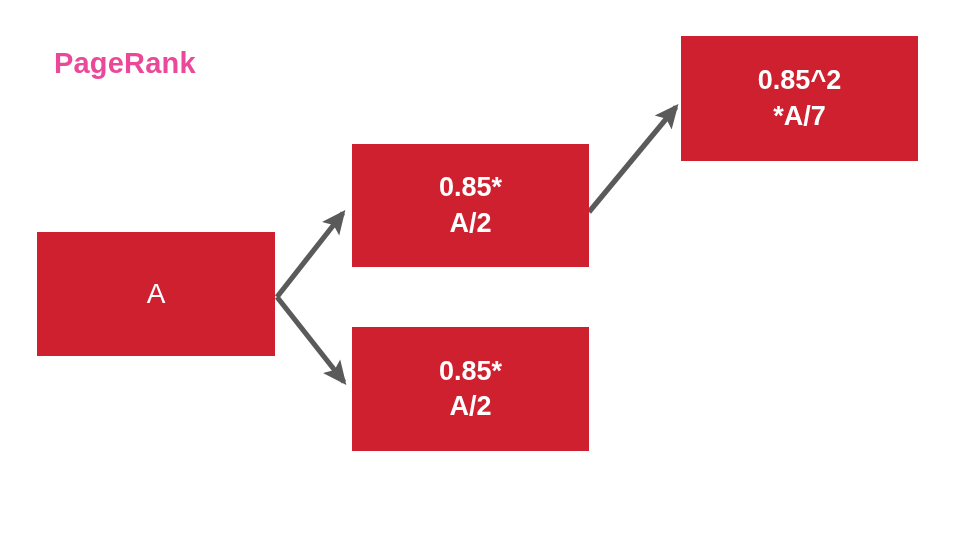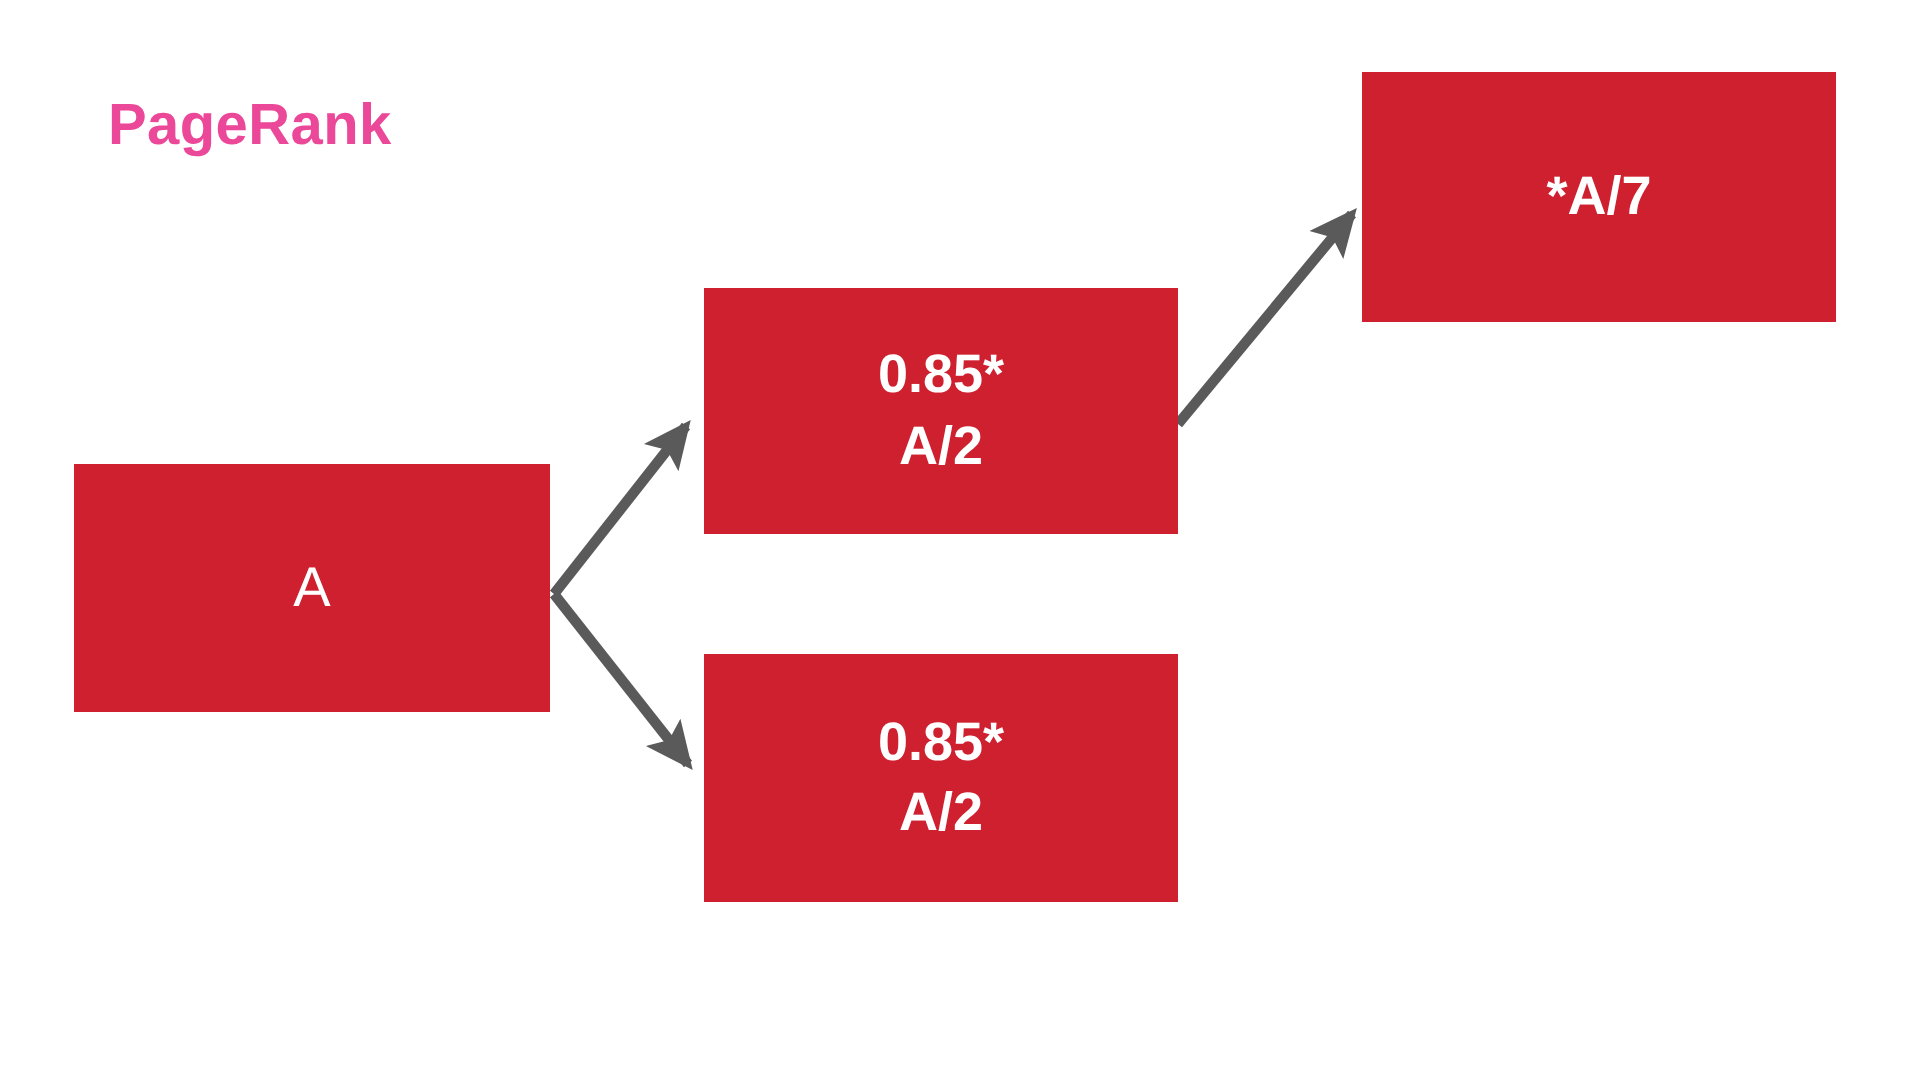--- a/index.html
+++ b/index.html
@@ -114,16 +114,17 @@
     <span class="line">0.85*</span>
     <span class="line">A/2</span>
   </div>
 
   <div class="node" id="node-c">
     <span class="line">0.85*</span>
     <span class="line">A/2</span>
   </div>
 
   <div class="node" id="node-d">
+    <span class="line">0.85^2</span>
     <span class="line">*A/7</span>
   </div>
 
 </div>
 
 </body></html>

